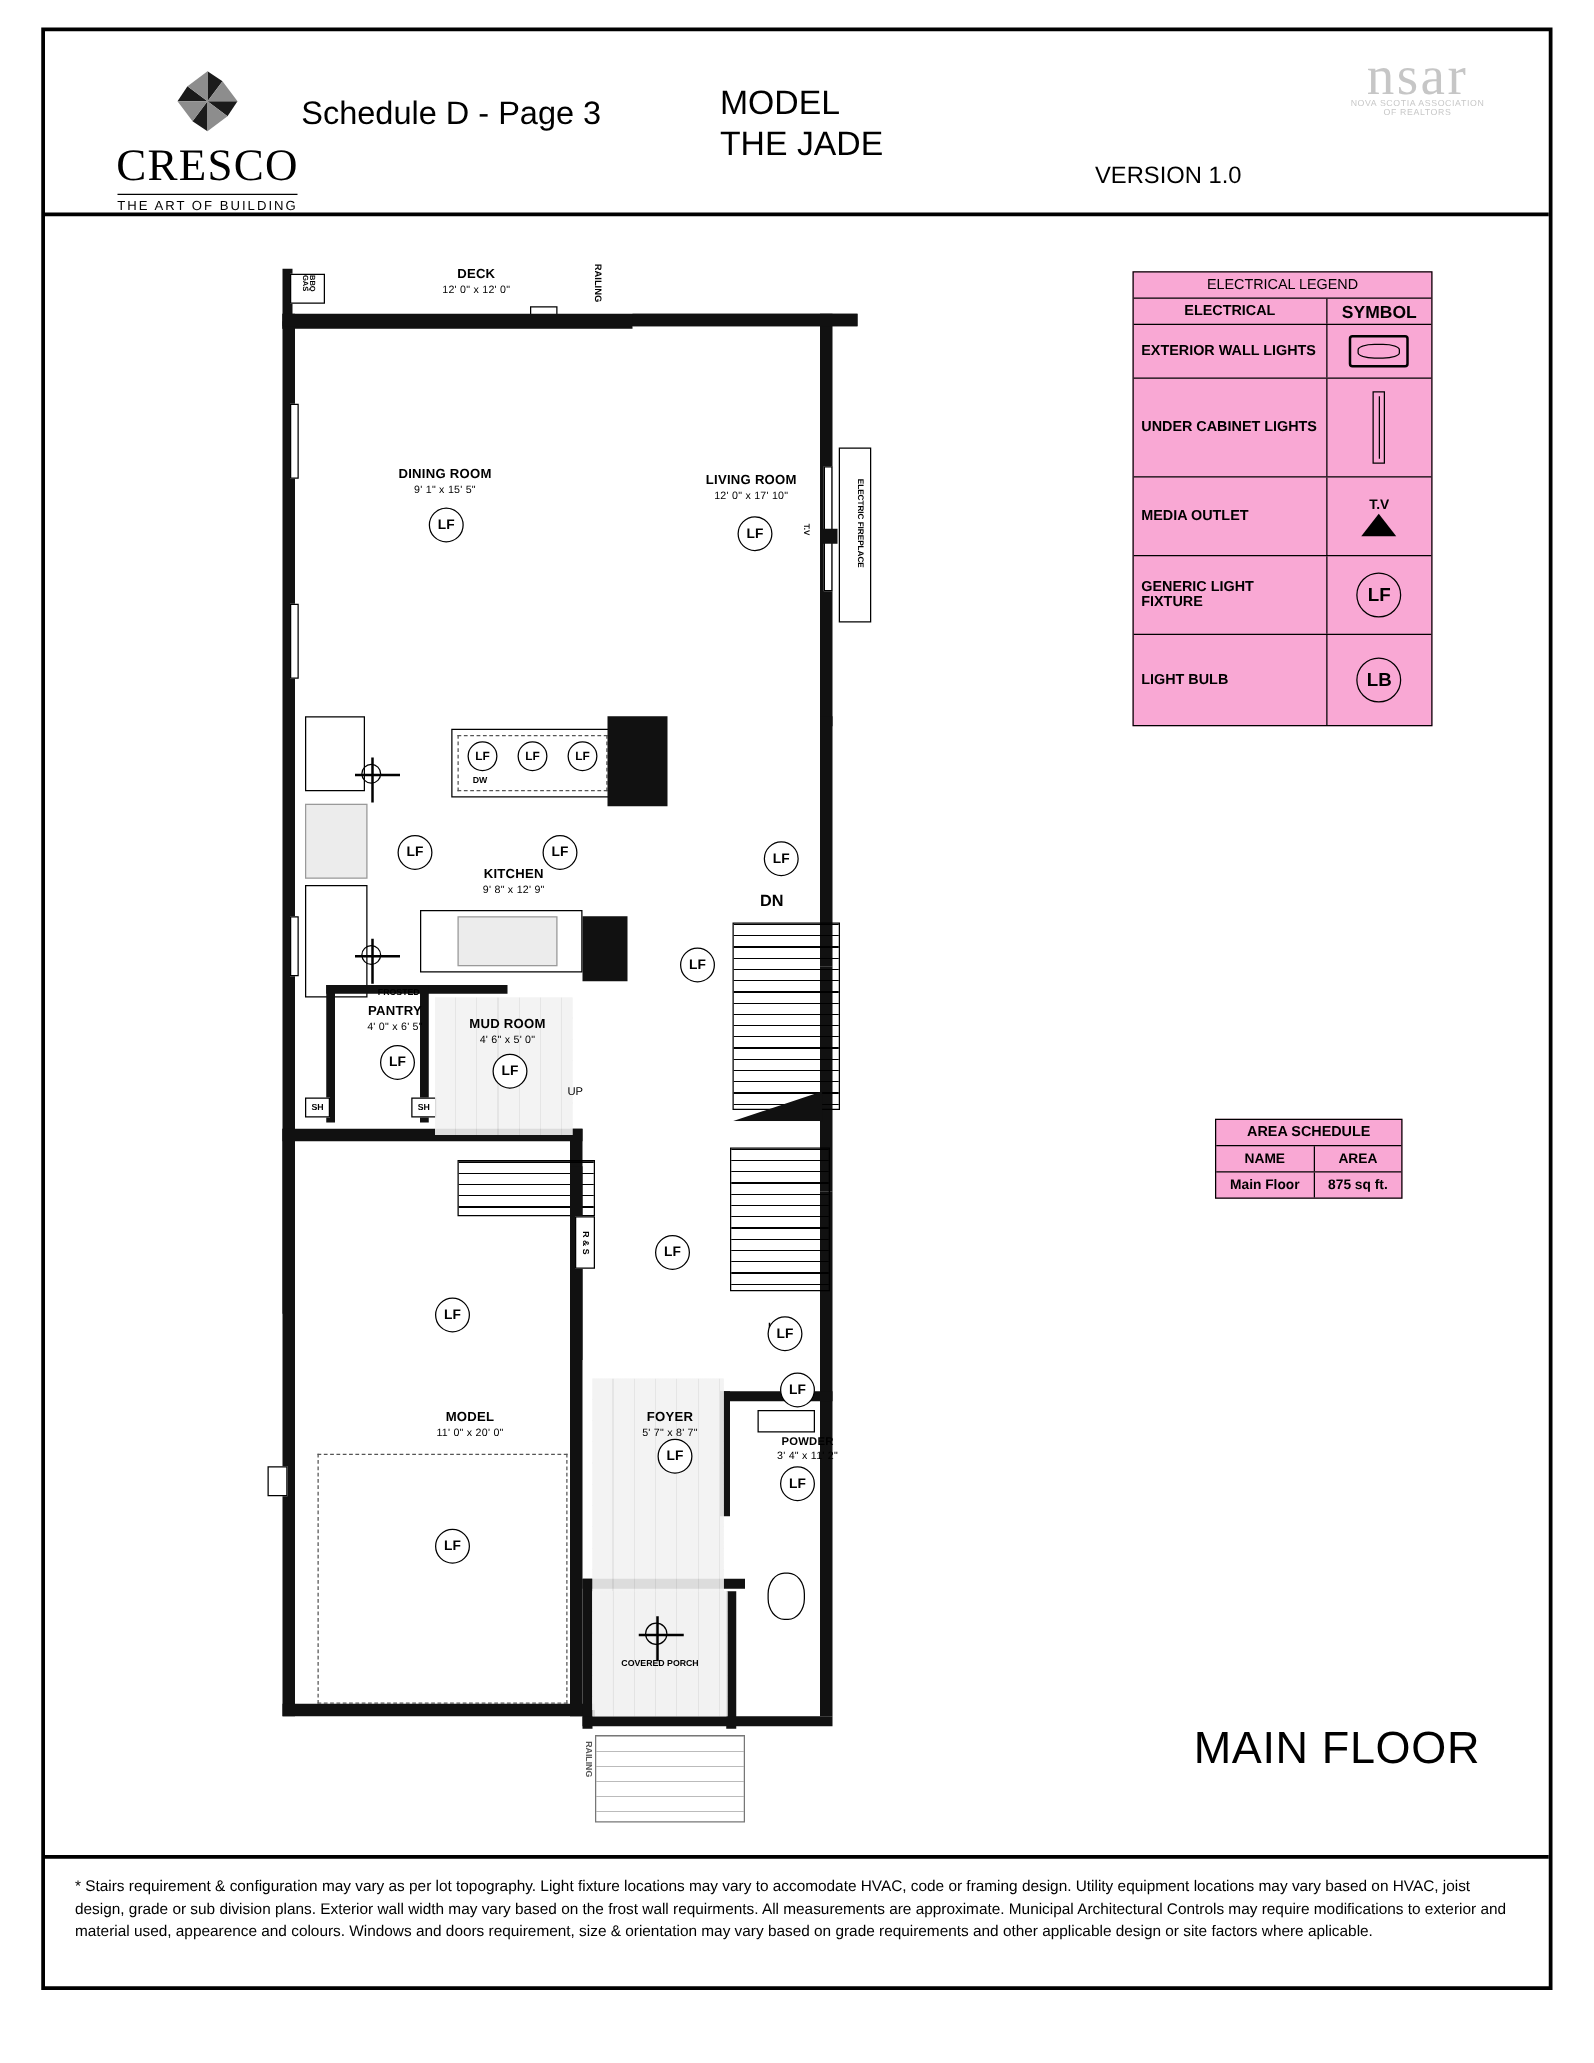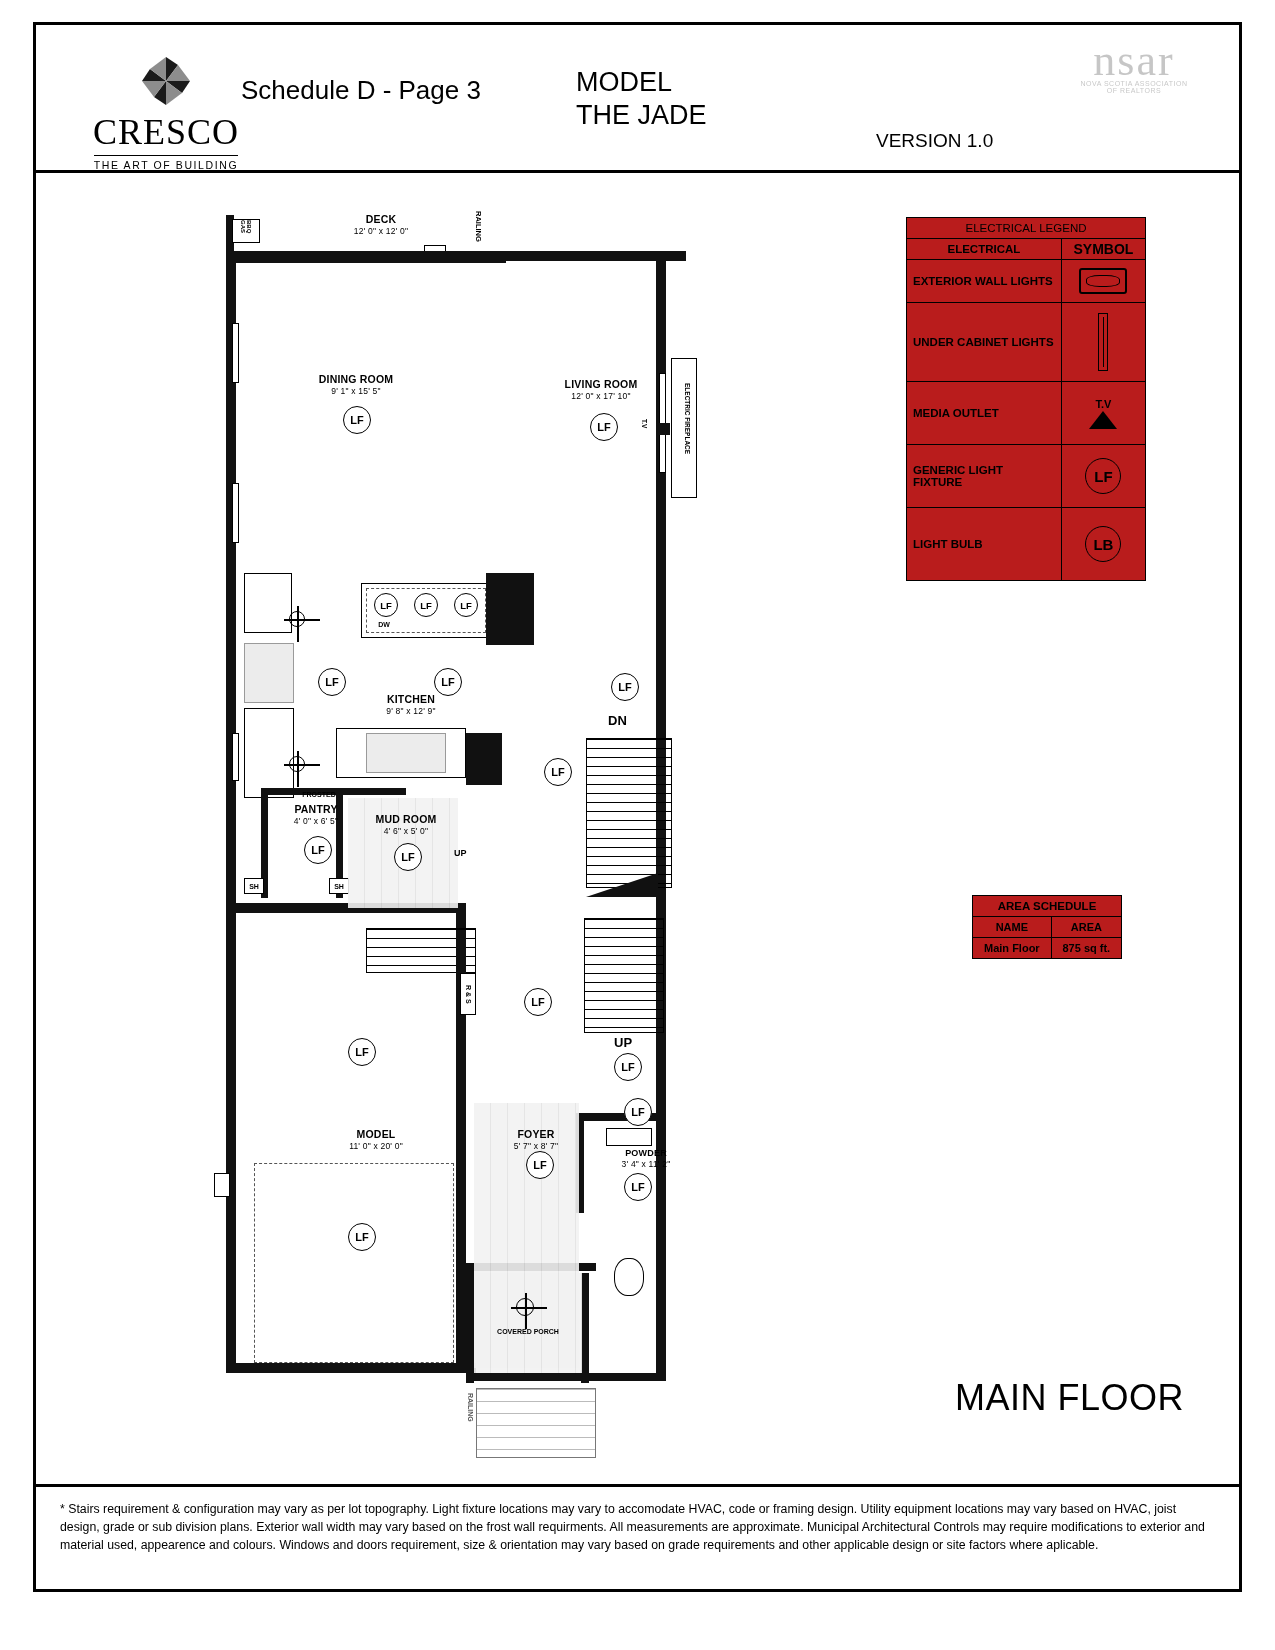--- a/index.html
+++ b/index.html
@@ -44,21 +44,21 @@
     box-sizing:border-box;
     padding:14px 22px 0 24px;
     font-size:12.3px;
     line-height:1.45;
   }
 
   
   .mainfloor-title { position:absolute; right:55px; bottom:170px; font-size:36px; letter-spacing:.5px;}
 
   
-  .tbl { position:absolute; border:1.5px solid #000; background:#b91c1c; box-sizing:border-box;}
+  .tbl { position:absolute; border:1.5px solid #000; background:#f9a8d4; box-sizing:border-box;}
   .tbl .row { display:flex; border-bottom:1px solid #000; }
   .tbl .row:last-child { border-bottom:none; }
   .tbl .c1 { padding:4px 6px; font-size:11.5px; font-weight:bold; display:flex; align-items:center;}
   .tbl .c2 { border-left:1px solid #000; display:flex; align-items:center; justify-content:center; }
 
   #electrical-legend { left:870px; top:192px; width:240px; }
   #electrical-legend .title { text-align:center; font-size:11.5px; padding:4px 0; border-bottom:1px solid #000;}
   #electrical-legend .hdr .c1 { width:150px; justify-content:center; }
   #electrical-legend .hdr .c2 { width:88px; font-size:14px; font-weight:bold;}
   #electrical-legend .row .c1 { width:150px; }
@@ -103,21 +103,21 @@
       repeating-linear-gradient(to bottom, #000 0 1px, transparent 1px 9px);
       border:1.5px solid #000; box-sizing:border-box; }
   .dash { position:absolute; border:1px dashed #555; box-sizing:border-box;}
   .lightbox { position:absolute; border:1.3px solid #000; box-sizing:border-box; background:#fff;}
   .greybox { position:absolute; background:#ececec; border:1px solid #9a9a9a; box-sizing:border-box;}
   .tilebox { position:absolute; background:
       repeating-linear-gradient(to right,#f2f2f2 0 16px,#e3e3e3 16px 17px),
       repeating-linear-gradient(to bottom,#f2f2f2 0 16px,#e3e3e3 16px 17px);
       opacity:.9;}
   .darkfill { position:absolute; background:#111; }
-  .arrow-up { position:absolute; font-size:9px; font-weight:bold;}
+  .arrow-up { position:absolute; font-size:9px; font-weight:normal;margin-top:20px;}
   .dnlbl { position:absolute; font-size:13px; font-weight:bold;}
   .smallbox { position:absolute; border:1.2px solid #000; font-size:7px; font-weight:bold;
               display:flex;align-items:center;justify-content:center;background:#fff;}
   .vert { writing-mode:vertical-rl; }
 </style>
 </head>
 <body>
 
 <div class="page">
 

